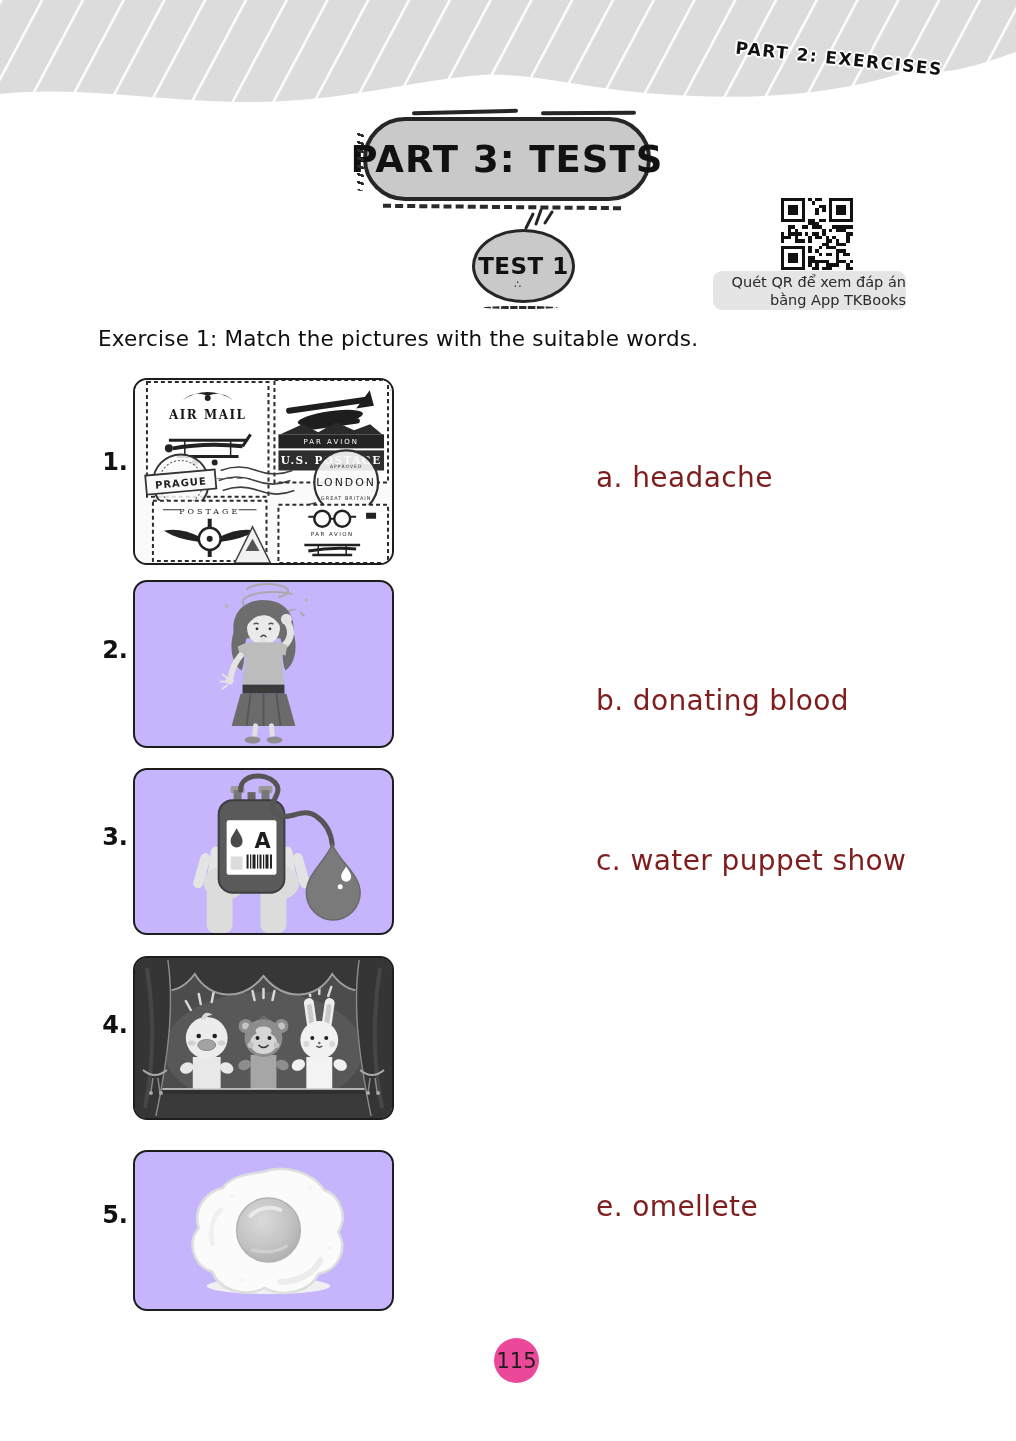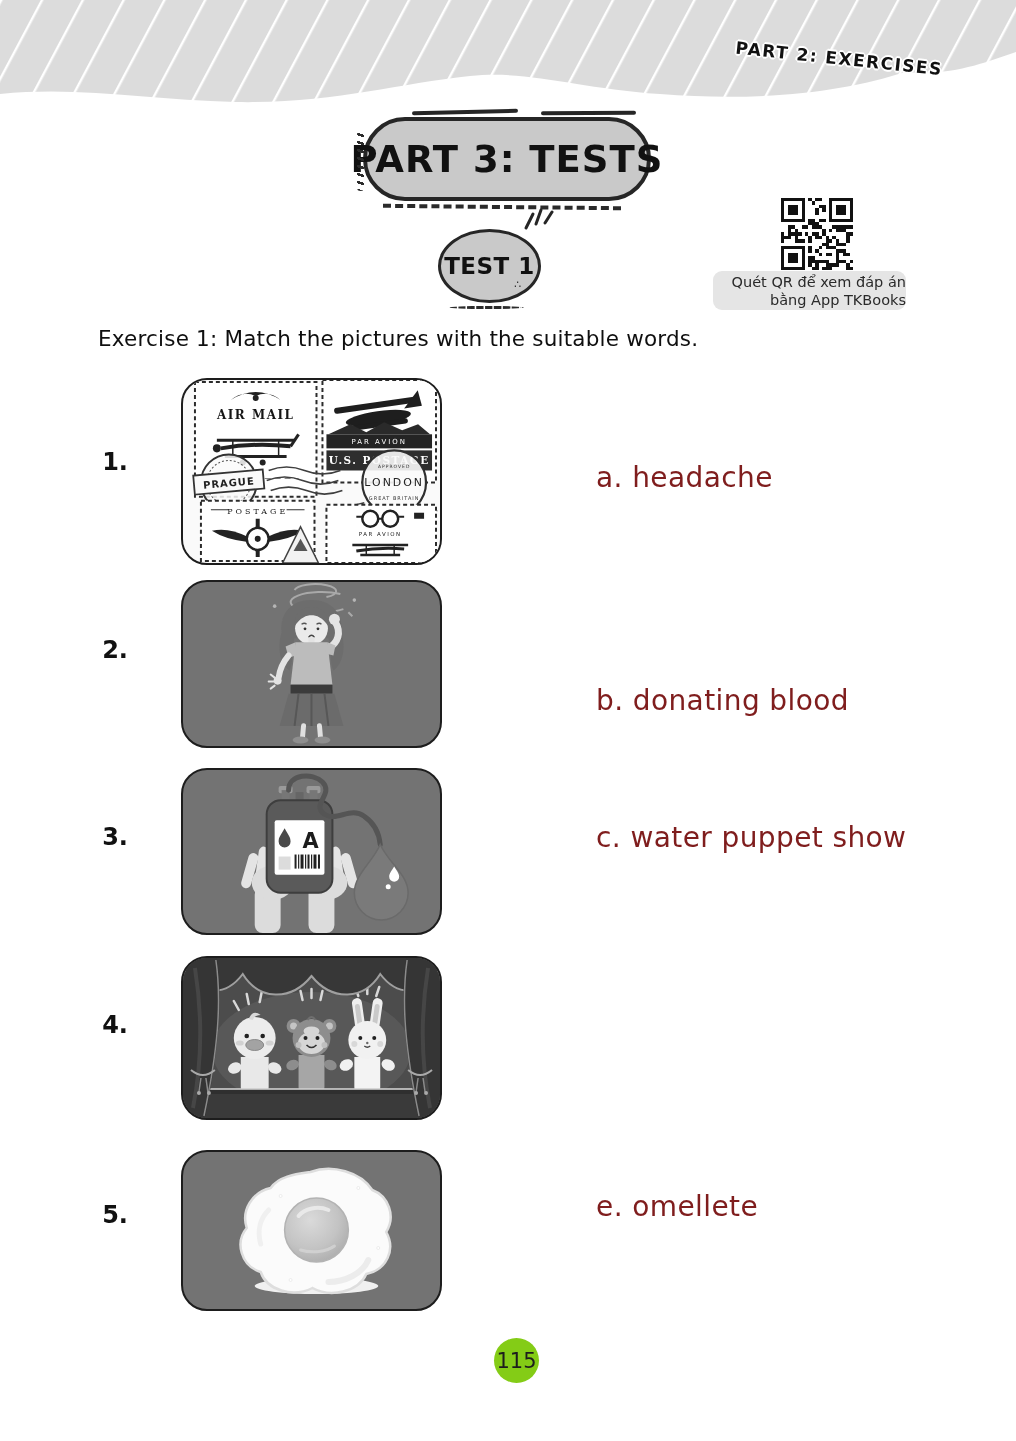--- a/index.html
+++ b/index.html
@@ -23,21 +23,21 @@
   .part-box .hatch{position:absolute;left:-10px;top:10px;bottom:6px;width:7px;
     background:repeating-linear-gradient(20deg,#2b2b2b 0 2.5px,transparent 2.5px 7.5px);
     border-radius:6px;}
   .part-box .topstroke1{position:absolute;top:-11px;left:16%;width:38%;height:3.5px;
     background:#262626;border-radius:2px;transform:rotate(-1.4deg);}
   .part-box .topstroke2{position:absolute;top:-10px;left:62%;width:34%;height:3.5px;
     background:#262626;border-radius:2px;transform:rotate(-.4deg);}
   #part-title{font-size:37px;font-weight:bold;letter-spacing:1px;color:#111;white-space:nowrap;}
 
   
-  #test-badge{position:absolute;left:438px;top:229px;width:97px;height:68px;
+  #test-badge{position:absolute;left:472px;top:229px;width:97px;height:68px;
     background:#c9c9c9;border:3.5px solid #262626;border-radius:50%;
     display:flex;align-items:center;justify-content:center;}
   #test-badge::after{content:"";position:absolute;left:8px;right:14px;bottom:-9px;
     border-bottom:3px dashed #2b2b2b;border-radius:50%;}
   #test-badge-label{font-size:23px;font-weight:bold;color:#111;letter-spacing:.5px;}
   #speedlines{position:absolute;left:520px;top:204px;}
   #badge-dots{position:absolute;left:514px;top:278px;font-size:11px;color:#2b2b2b;letter-spacing:2px;}
 
   
   #qr-svg{position:absolute;left:781px;top:198px;width:72px;height:72px;}
@@ -45,37 +45,37 @@
     background:#e5e5e5;border-radius:9px;display:flex;flex-direction:column;
     align-items:flex-end;justify-content:center;line-height:18px;
     font-size:14.5px;color:#2a2a2a;}
 
   
   #exercise-heading{position:absolute;left:98px;top:326px;font-size:21.5px;
     font-weight:normal;color:#0f0f0f;letter-spacing:.2px;}
 
   
   .pic-box{position:absolute;left:133px;width:257px;border:2.5px solid #1d1d1d;
-    border-radius:26px;background:#737373;overflow:hidden;margin-left:48px;}
+    border-radius:14px;background:#c4b5fd;overflow:hidden;}
   .pic-box svg{display:block;width:100%;height:100%;}
   #box1{top:378px;height:183px;}
   #box2{top:580px;height:164px;}
   #box3{top:768px;height:163px;}
   #box4{top:956px;height:160px;}
   #box5{top:1150px;height:157px;}
   .num{position:absolute;left:100px;width:28px;text-align:right;
     font-size:24px;font-weight:600;color:#111;}
   #num1{top:448px} #num2{top:636px} #num3{top:823px} #num4{top:1011px} #num5{top:1201px}
   .answer{position:absolute;left:596px;font-size:28px;color:#7f1d1d;
     letter-spacing:.4px;white-space:nowrap;}
-  #ansA{top:461px} #ansB{top:684px} #ansC{top:821px} #ansD{top:1033px} #ansE{top:1190px}
+  #ansA{top:461px} #ansB{top:684px} #ansC{top:844px} #ansD{top:1033px} #ansE{top:1190px}
 
   
   #page-badge{position:absolute;left:494px;top:1338px;width:45px;height:45px;
-    border-radius:50%;background:#84cc16;display:flex;align-items:center;
+    border-radius:50%;background:#ec4899;display:flex;align-items:center;
     justify-content:center;font-size:21px;color:#1d1d1d;}
 </style>
 </head>
 <body>
 
 <div id="page">
 
   <svg id="banner" viewBox="0 0 1016 112" aria-hidden="true">
     <defs>
       <pattern id="diag" width="36" height="36" patternUnits="userSpaceOnUse" patternTransform="rotate(28)">

